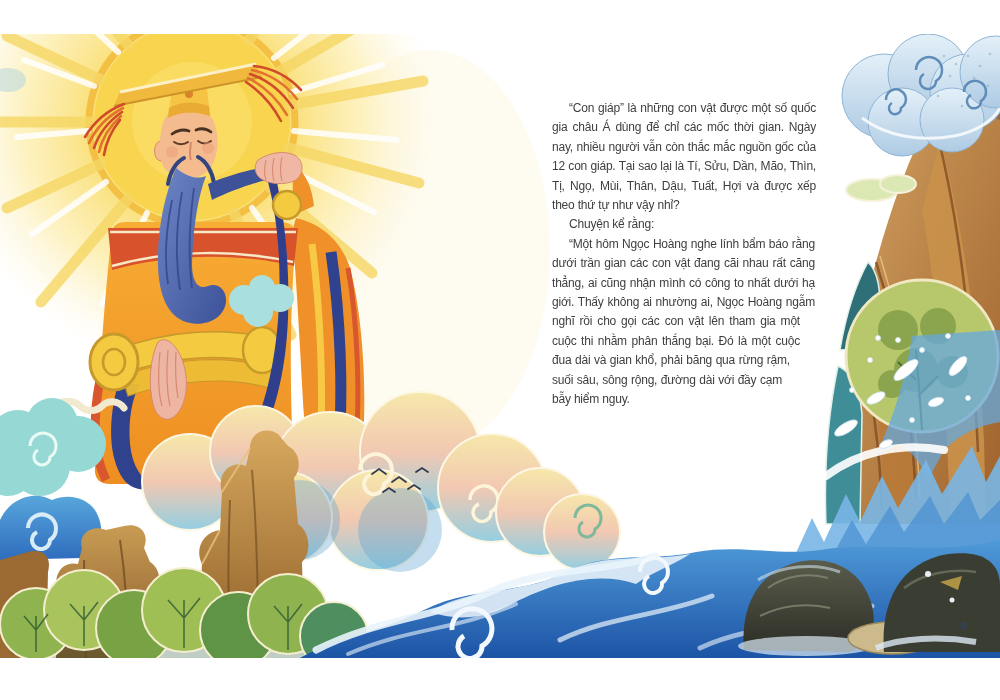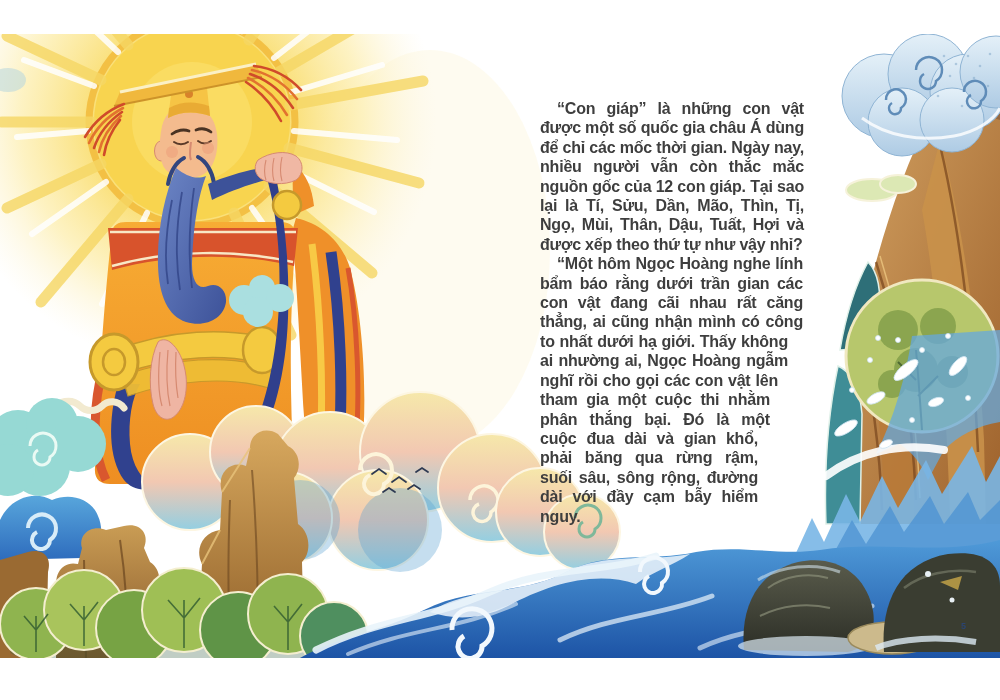--- a/index.html
+++ b/index.html
@@ -2,23 +2,23 @@
 <html><head>
 <meta charset="utf-8">
 <style>
   html,body { margin:0; padding:0; background:#e8e8e8; }
   .page {
     position:relative; width:1000px; height:700px; background:#ffffff;
     overflow:hidden; font-family:"Liberation Sans", sans-serif; margin:0 auto;
   }
   .illustration-svg { position:absolute; left:0; top:0; width:1000px; height:700px; }
   .text-col {
-    position:absolute; left:540px; top:99px; width:264px;
-    color:#3e3e3e; font-size:16px; line-height:19.4px; letter-spacing:-0.2px;
-    text-align:justify; font-weight:bold;
+    position:absolute; left:552px; top:99px; width:264px;
+    color:#3e3e3e; font-size:12px; line-height:19.4px; letter-spacing:-0.2px;
+    text-align:justify; font-weight:normal;
   }
   .text-col p { margin:0; text-indent:17px; }
   .p1 { margin-bottom:11px; }
   .fl { float:right; clear:right; }
   .f1 { width:1px;  height:78px; }
   .f2 { width:16px; height:39px; }
   .f3 { width:26px; height:20px; }
   .f4 { width:34px; height:39px; }
   .f5 { width:46px; height:200px; }
   .page-num {
@@ -383,20 +383,21 @@
     </g>
     <path d="M862,118 C886,136 920,142 954,136 C976,132 994,120 1000,108" stroke="#ffffff" stroke-width="3" fill="none" opacity="0.8"></path>
   </g>
 
   <rect x="0" y="0" width="1000" height="34" fill="#ffffff"></rect>
   <rect x="0" y="658" width="1000" height="42" fill="#ffffff"></rect>
 </svg>
 
 <div class="text-col">
   <p class="p1">“Con giáp” là những con vật được một số quốc gia châu Á dùng để chỉ các mốc thời gian. Ngày nay, nhiều người vẫn còn thắc mắc nguồn gốc của 12 con giáp. Tại sao lại là Tí, Sửu, Dần, Mão, Thìn, Tị, Ngọ, Mùi, Thân, Dậu, Tuất, Hợi và được xếp theo thứ tự như vậy nhỉ?</p>
+  <p>Chuyện kể rằng:</p>
   <div class="fl f1"></div>
   <div class="fl f2"></div>
   <div class="fl f3"></div>
   <div class="fl f4"></div>
   <div class="fl f5"></div>
   <p>“Một hôm Ngọc Hoàng nghe lính bẩm báo rằng dưới trần gian các con vật đang cãi nhau rất căng thẳng, ai cũng nhận mình có công to nhất dưới hạ giới. Thấy không ai nhường ai, Ngọc Hoàng ngẫm nghĩ rồi cho gọi các con vật lên tham gia một cuộc thi nhằm phân thắng bại. Đó là một cuộc đua dài và gian khổ, phải băng qua rừng rậm, suối sâu, sông rộng, đường dài với đầy cạm bẫy hiểm nguy.</p>
 </div>
 
 <span class="page-num">5</span>
 

